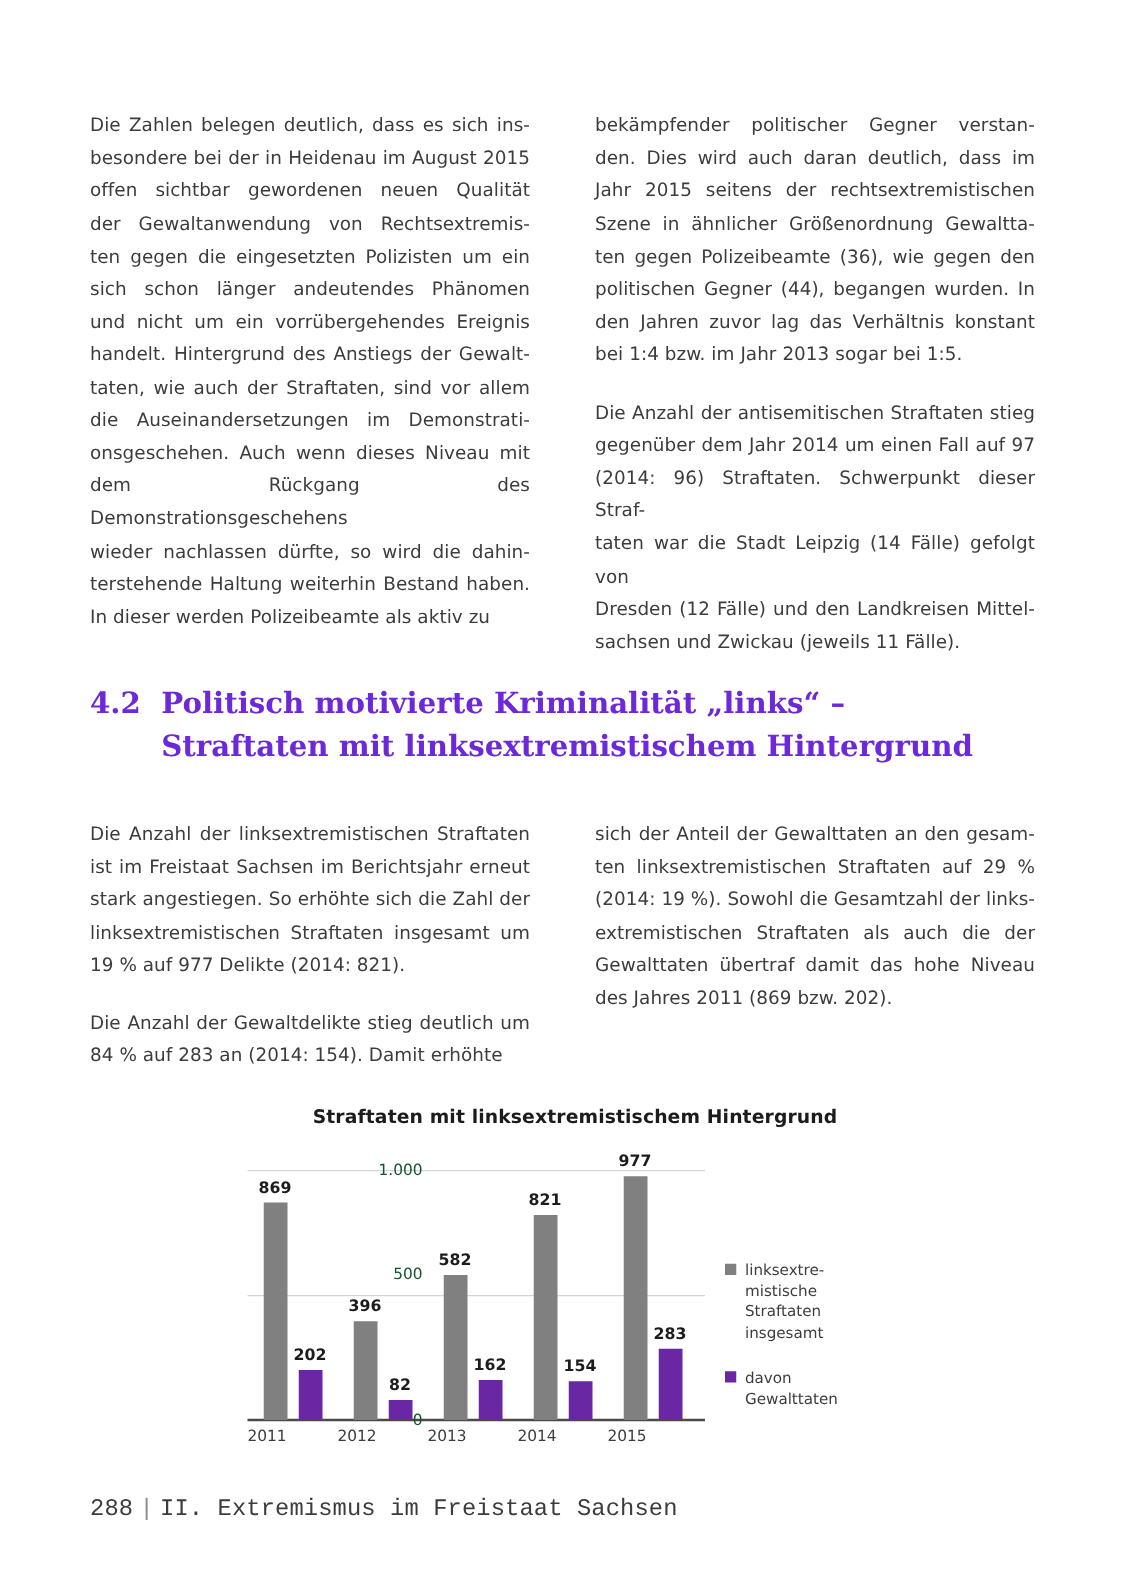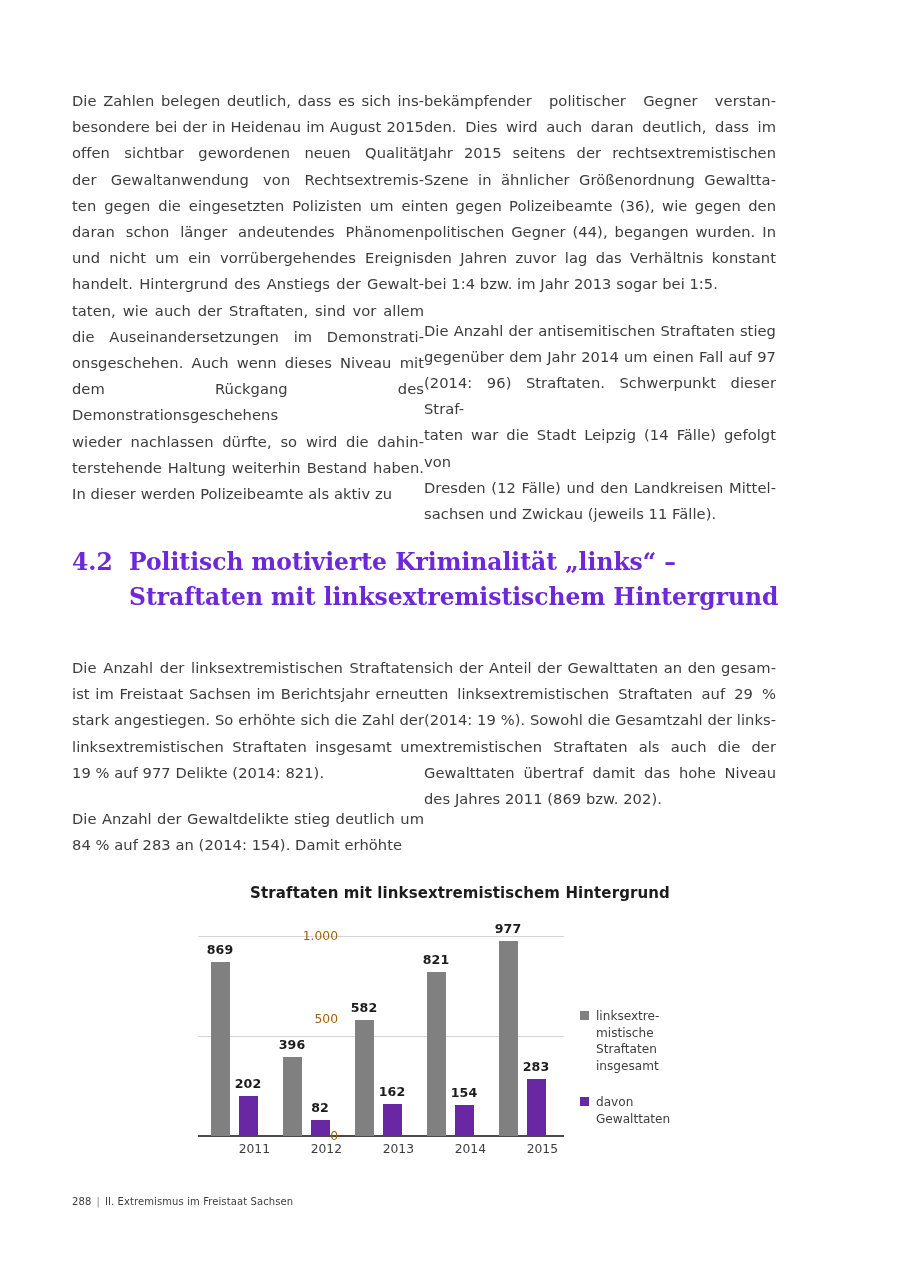--- a/index.html
+++ b/index.html
@@ -22,20 +22,21 @@
     width: 900px;
     height: 1276px;
   }
 
   
   .cols {
     position: absolute;
     left: 72px;
     width: 756px;
     display: flex;
+    gap: 52px;
   }
   .col {
     width: 352px;
   }
   p.body {
     margin: 0 0 20px 0;
     font-size: 14.7px;
     line-height: 26.2px;
     text-align: justify;
     color: #3c3c3c;
@@ -115,21 +116,21 @@
     height: 2px;
     background: #4a4a4a;
     bottom: -1px;
   }
   .ytick {
     position: absolute;
     right: 422px;
     width: 120px;
     text-align: right;
     font-size: 12.3px;
-    color: #a16207;
+    color: #14532d;
     transform: translateY(-50%);
   }
   .groups {
     position: absolute;
     left: 58px;
     top: 16px;
     width: 360px;
     height: 200px;
     display: flex;
   }
@@ -164,21 +165,21 @@
   }
   .xlabels {
     position: absolute;
     left: 58px;
     top: 222px;
     width: 360px;
     display: flex;
   }
   .xlabels span {
     flex: 1 1 0;
-    text-align: right;
+    text-align: left;
     font-size: 12.3px;
     color: #3c3c3c;
   }
 
   
   .legend {
     position: absolute;
     left: 440px;
     top: 78px;
     width: 170px;
@@ -202,40 +203,41 @@
     line-height: 16.5px;
     color: #3c3c3c;
   }
   .legend-text .ln { display: block; }
 
   
   .footer {
     position: absolute;
     left: 72px;
     top: 1196px;
-    font-size: 10px;
+    font-size: 19px;
     color: #3c3c3c;
     letter-spacing: 0.1px;
+    font-family: Liberation Mono, monospace;
   }
   .footer .sep { margin: 0 5px; color: #8a8a8a; }
 </style>
 </head>
 <body>
 
 <div class="page">
 
   <div class="cols" id="top-cols" style="top:88px;">
     <div class="col" id="top-left">
         <p class="body">
           <span class="ln j">Die Zahlen belegen deutlich, dass es sich ins-</span>
           <span class="ln j">besondere bei der in Heidenau im August 2015</span>
           <span class="ln j">offen sichtbar gewordenen neuen Qualität</span>
           <span class="ln j">der Gewaltanwendung von Rechtsextremis-</span>
           <span class="ln j">ten gegen die eingesetzten Polizisten um ein</span>
-          <span class="ln j">daran schon länger andeutendes Phänomen</span>
+          <span class="ln j">sich schon länger andeutendes Phänomen</span>
           <span class="ln j">und nicht um ein vorrübergehendes Ereignis</span>
           <span class="ln j">handelt. Hintergrund des Anstiegs der Gewalt-</span>
           <span class="ln j">taten, wie auch der Straftaten, sind vor allem</span>
           <span class="ln j">die Auseinandersetzungen im Demonstrati-</span>
           <span class="ln j">onsgeschehen. Auch wenn dieses Niveau mit</span>
           <span class="ln j">dem Rückgang des Demonstrationsgeschehens</span>
           <span class="ln j">wieder nachlassen dürfte, so wird die dahin-</span>
           <span class="ln j">terstehende Haltung weiterhin Bestand haben.</span>
           <span class="ln last">In dieser werden Polizeibeamte als aktiv zu</span>
         </p>

